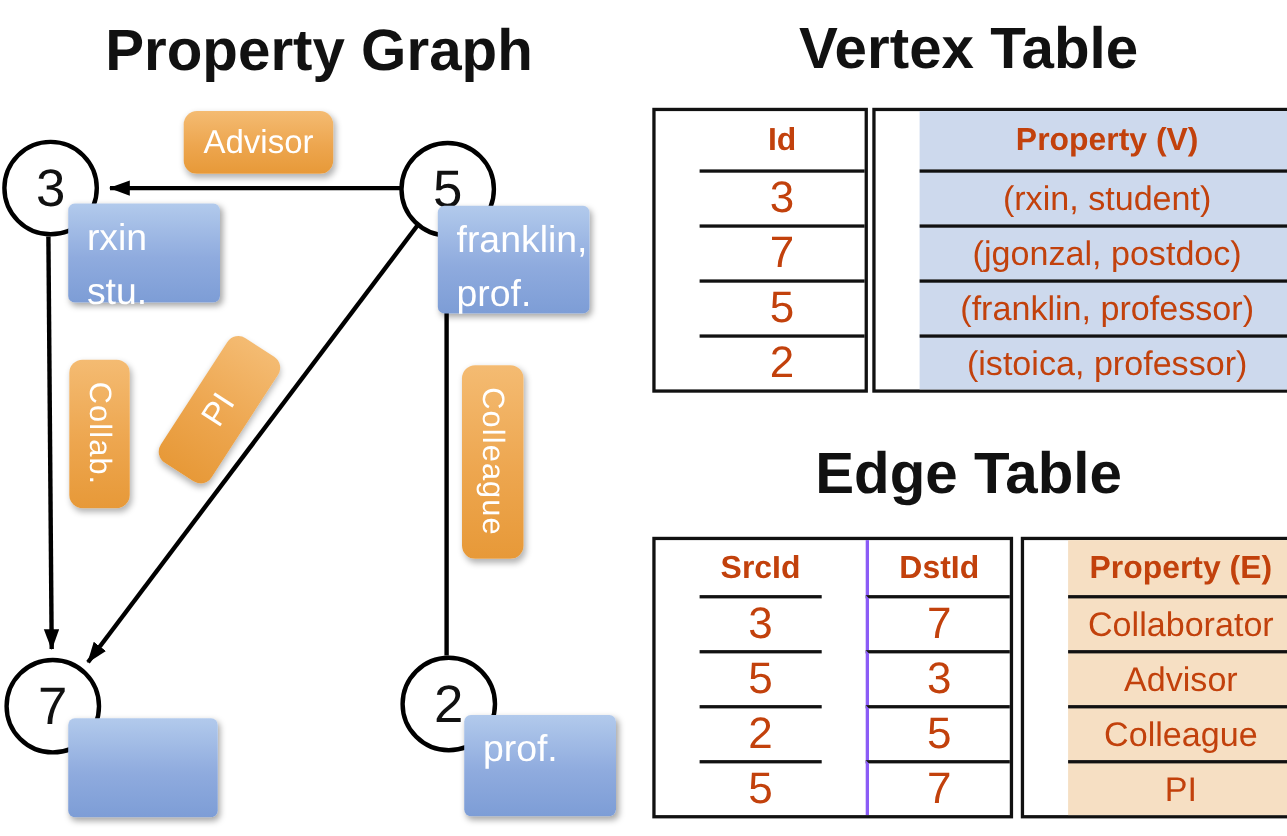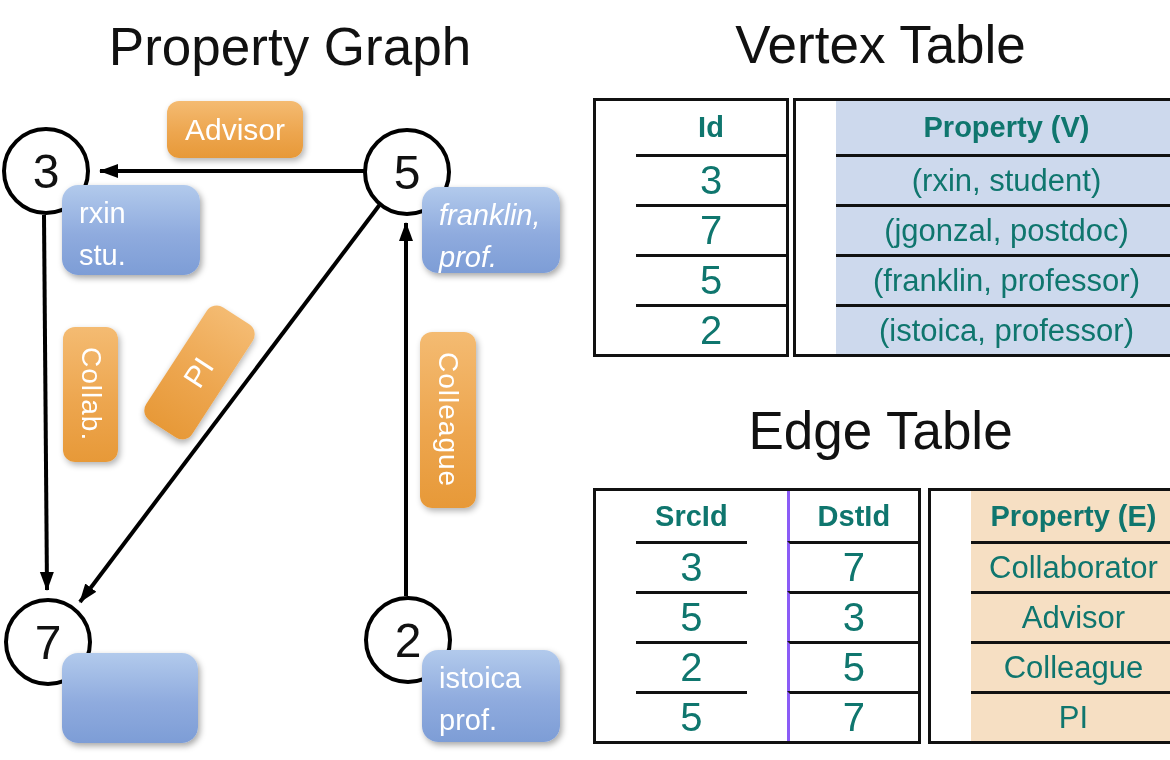--- a/index.html
+++ b/index.html
@@ -1,61 +1,61 @@
 <!DOCTYPE html>
 <html><head>
 <meta charset="utf-8">
 <style>
   html,body{margin:0;padding:0;background:#fff;}
   .canvas{
     position:relative;width:1170px;height:760px;background:#ffffff;
     font-family:"Liberation Sans", sans-serif;overflow:hidden;
   }
   .title{
-    position:absolute;color:#111;font-size:53px;font-weight:400;
+    position:absolute;color:#111;font-size:53px;font-weight:700;
     text-align:center;letter-spacing:0px;white-space:nowrap;
   }
   #graph-title{left:0;width:580px;top:16px;}
   #vertex-title{left:593px;width:575px;top:14px;}
   #edge-title{left:593px;width:575px;top:400px;}
 
   
   .node{
     position:absolute;width:88px;height:88px;border:4px solid #000;
     border-radius:50%;background:#fff;box-sizing:border-box;
     display:flex;align-items:center;justify-content:center;
     font-size:48px;color:#111;z-index:2;
   }
   
   .vlabel{
-    position:absolute;border-radius:16px;z-index:4;
+    position:absolute;border-radius:6px;z-index:4;
     background:linear-gradient(180deg,#b2caec 0%,#8fabde 55%,#7d9dd6 100%);
     box-shadow:2px 3px 6px rgba(0,0,0,.35);
-    color:#fff;font-size:29px;line-height:1.45;
+    color:#fff;font-size:34px;line-height:1.45;
     padding:7px 0 0 17px;box-sizing:border-box;
   }
   
   .elabel{
     position:absolute;border-radius:12px;z-index:3;
     background:linear-gradient(180deg,#f4bb72 0%,#eda64f 55%,#e79938 100%);
     box-shadow:2px 3px 6px rgba(0,0,0,.3);
     color:#fff;font-size:30px;
     display:flex;align-items:center;justify-content:center;
     box-sizing:border-box;
   }
   .elabel .vtext{writing-mode:vertical-rl;letter-spacing:1px;}
   #edge-label-pi .rot-text{transform:rotate(-90deg);}
   #edges-svg{position:absolute;left:0;top:0;z-index:2;pointer-events:none;}
 
   
   .tbl{position:absolute;display:flex;}
   .sub{border:3px solid #111;background:#fff;}
   .cell{
     display:flex;align-items:center;justify-content:center;
-    border-top:3px solid #111;color:#0f766e;box-sizing:border-box;margin-left:40px;
+    border-top:3px solid #111;color:#c2410c;box-sizing:border-box;margin-left:40px;
   }
   .cell.first{border-top:none;}
   .cell .num{font-size:40px;}
   .hdr{font-weight:bold;font-size:29px;}
   .propcell{font-size:31px;}
   .vfill{background:#cdd9ed;}
   .efill{background:#f6dfc3;}
   .row2{display:flex;text-align:right;}
   .row2 .c2{border-left:3px solid #8b5cf6;}
 </style>
@@ -90,28 +90,27 @@
     <span>7</span>
   </div>
   <div class="node" style="left:364px;top:596px;">
     <span>2</span>
   </div>
 
   <div class="vlabel" style="left:62px;top:185px;width:138px;height:90px;">
     <div>rxin</div>
     <div>stu.</div>
   </div>
-  <div class="vlabel" style="left:422px;top:187px;width:138px;height:86px;font-style:italic;">
+  <div class="vlabel" style="left:398px;top:187px;width:138px;height:98px;">
     <div>franklin,</div>
     <div>prof.</div>
   </div>
   <div class="vlabel" style="left:62px;top:653px;width:136px;height:90px;">
   </div>
   <div class="vlabel" style="left:422px;top:650px;width:138px;height:92px;">
-    <div>istoica</div>
     <div>prof.</div>
   </div>
 
   <div class="elabel" style="left:167px;top:101px;width:136px;height:57px;">
     <span>Advisor</span>
   </div>
   <div class="elabel" style="left:63px;top:327px;width:55px;height:135px;font-size:28px;">
     <span class="vtext">Collab.</span>
   </div>
   <div class="elabel" id="edge-label-pi" style="left:172px;top:305px;width:55px;height:135px;transform:rotate(33deg);">

